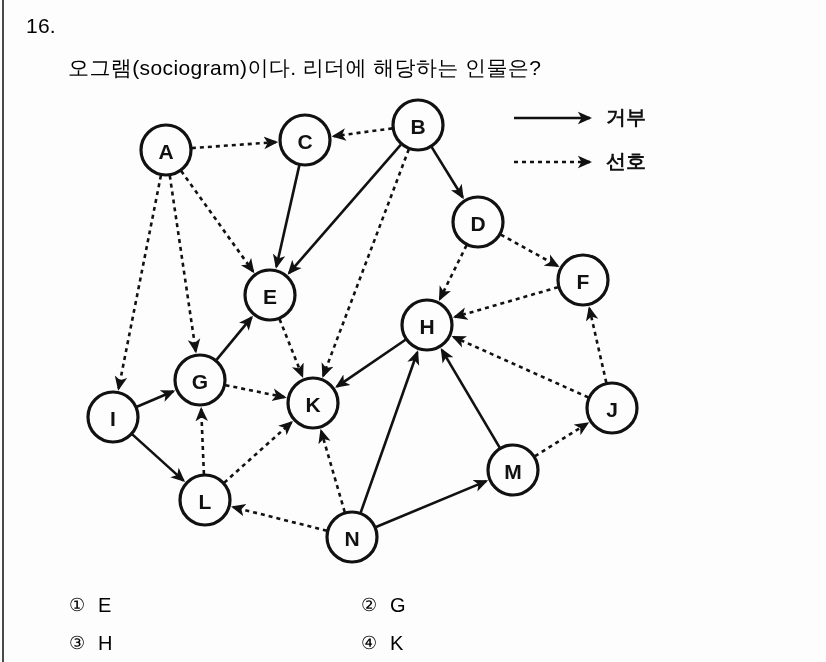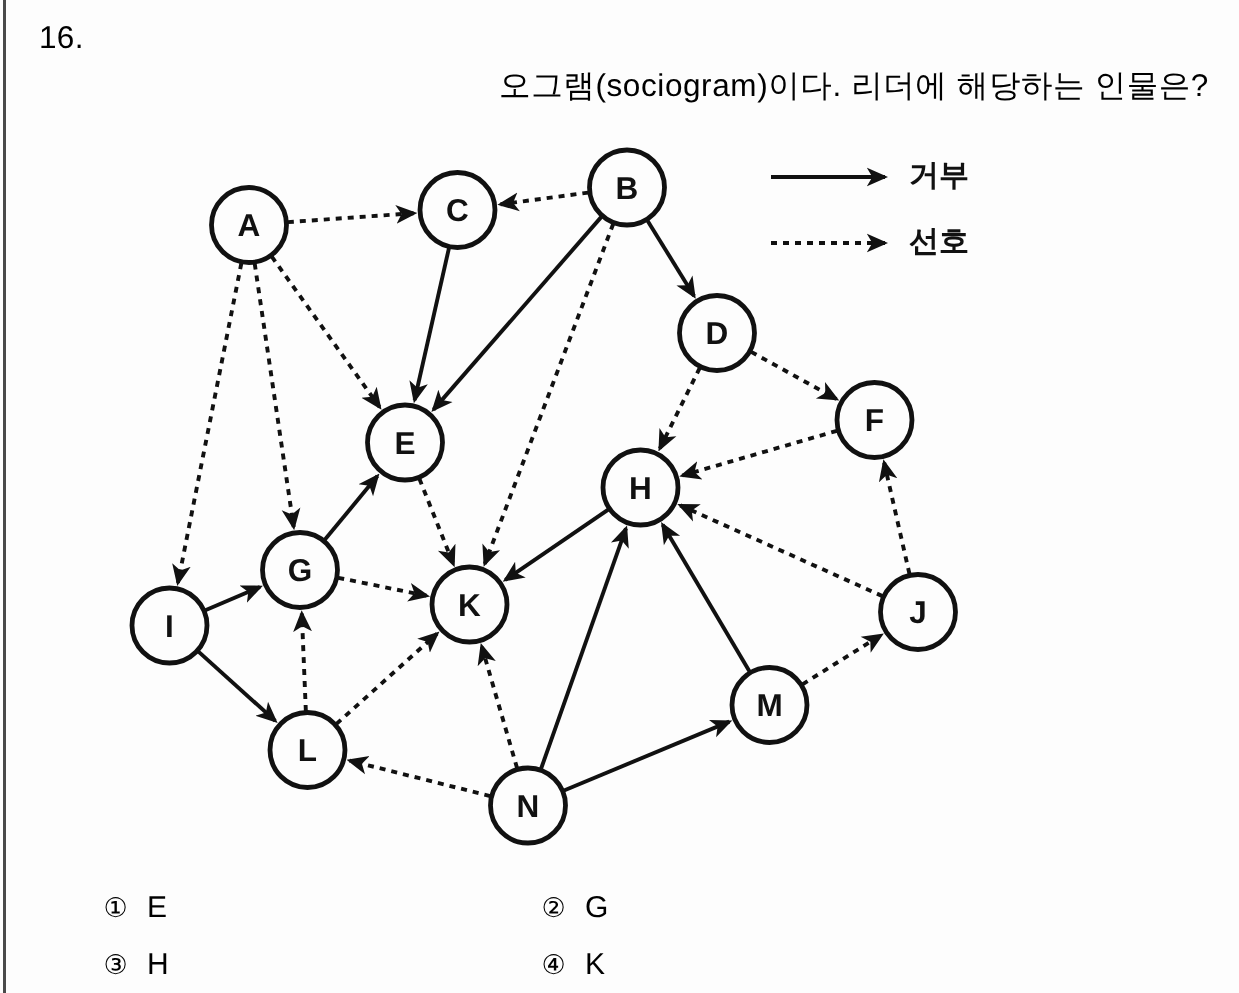--- a/index.html
+++ b/index.html
@@ -36,20 +36,21 @@
     top: 10px;
     width: 780px;
   }
   .q-line {
     display: flex;
     align-items: baseline;
     font-size: 21px;
     line-height: 32px;
     letter-spacing: .2px;
     white-space: nowrap;
+    flex-direction: column;
   }
   #question-number {
     width: 42px;
     flex: 0 0 42px;
     font-size: 21px;
   }
   #question-text-1 { letter-spacing: 1.6px; }
   #question-line-2 { padding-left: 42px; justify-content: flex-end; }
   #question-text-2 { letter-spacing: .4px; }
 

